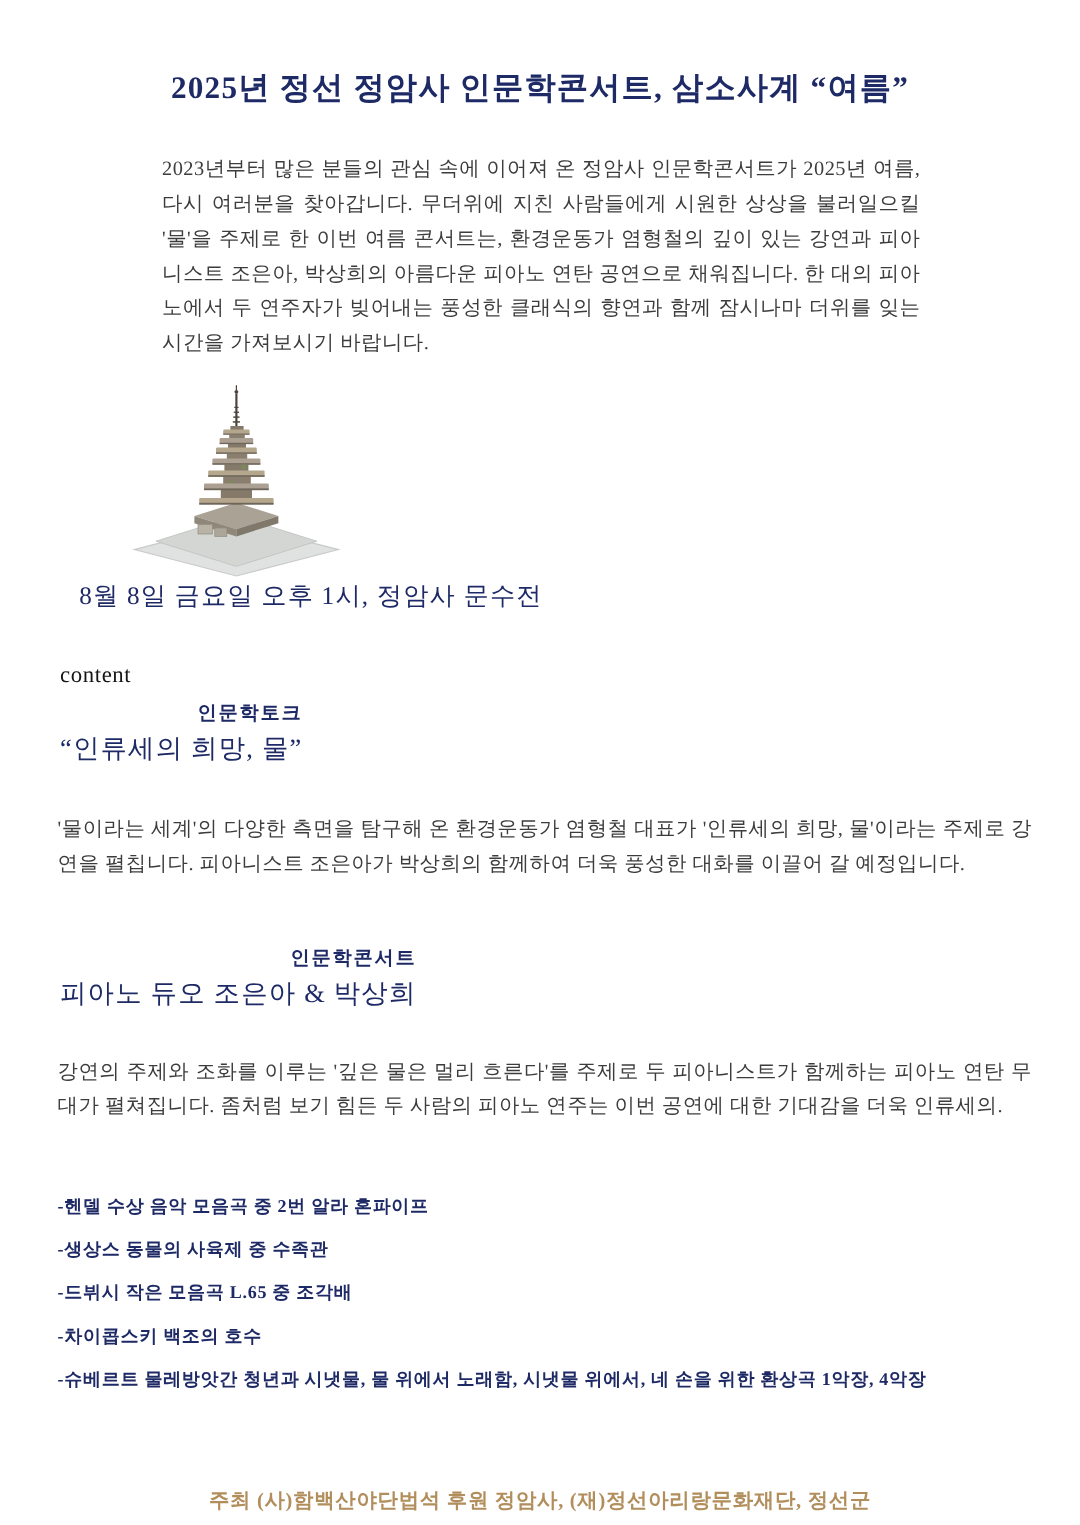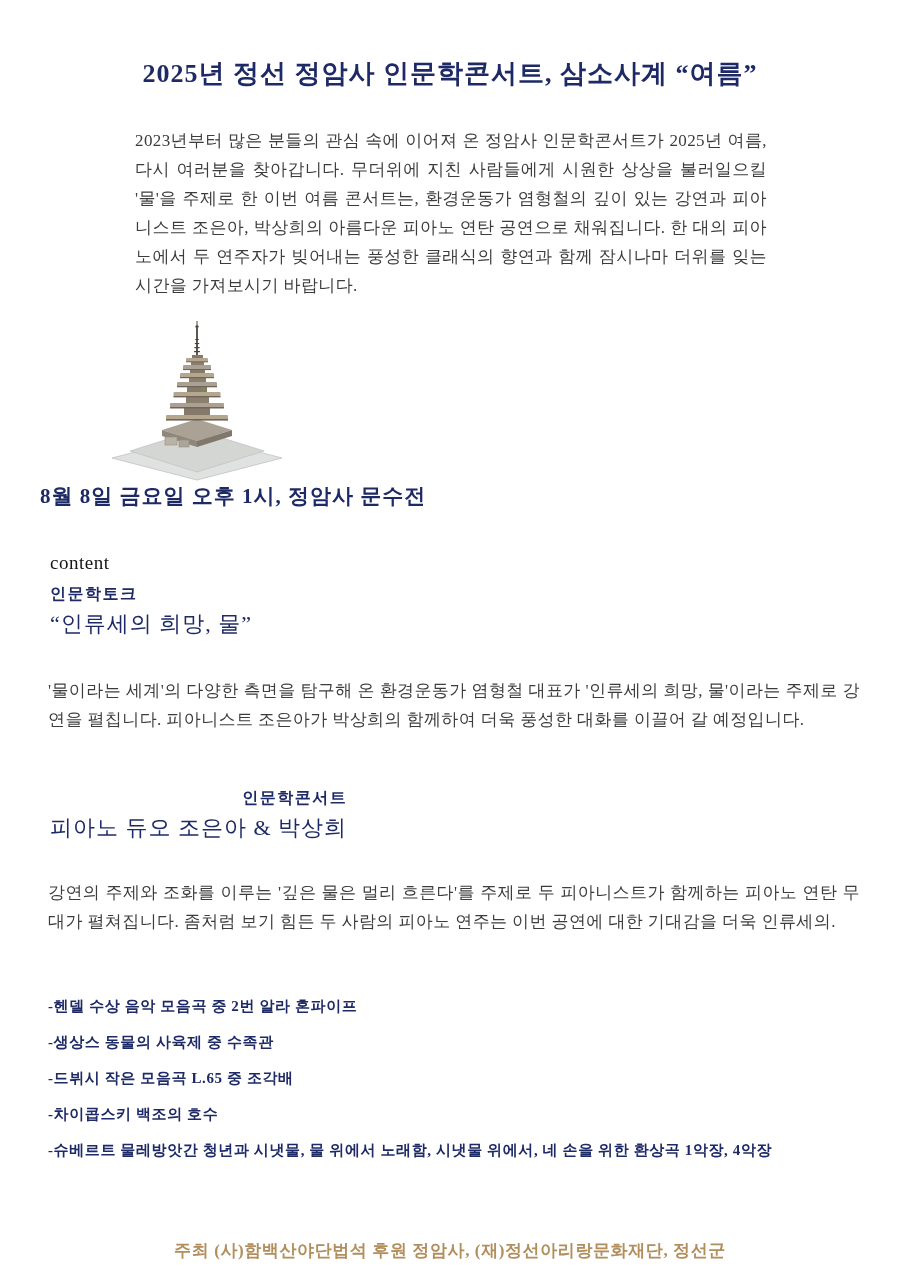--- a/index.html
+++ b/index.html
@@ -21,37 +21,37 @@
   .intro {
     position:absolute; top:110px; left:135px; width:632px;
     font-size:17px; line-height:29px; letter-spacing:0.4px;
     color:#3c3c3c; text-align:justify;
   }
   .pagoda {
     position:absolute; top:300px; left:102px;
     width:190px; height:170px;
   }
   .date-heading {
-    position:absolute; top:466px; left:40px;
-    font-size:21px; font-weight:bold; letter-spacing:1px;
+    position:absolute; top:466px; left:66px;
+    font-size:21px; font-weight:normal; letter-spacing:1px;
     color:#1e2a66;
   }
   .content-label {
     position:absolute; top:536px; left:50px;
     font-size:19px; color:#151515; letter-spacing:0.5px;
   }
   .section-label {
     font-size:16px; font-weight:600; letter-spacing:1.5px;
     color:#1e2a66;
   }
   .section-heading {
     font-size:22px; font-weight:normal; letter-spacing:1px;
     color:#1e2a66; margin-top:4px;
   }
-  .talk-head    { position:absolute; top:568px; left:50px; }
+  .talk-head    { position:absolute; top:568px; left:50px;text-align:right; }
   .talk-desc    { position:absolute; top:660px; left:48px;  width:812px; }
   .concert-head { position:absolute; top:772px; left:50px;text-align:right; }
   .concert-desc { position:absolute; top:862px; left:48px;  width:812px; }
   .body-para {
     font-size:17px; line-height:29px; letter-spacing:0.4px;
     color:#3c3c3c; text-align:justify;
   }
   .program {
     position:absolute; top:972px; left:48px; width:814px;
   }

